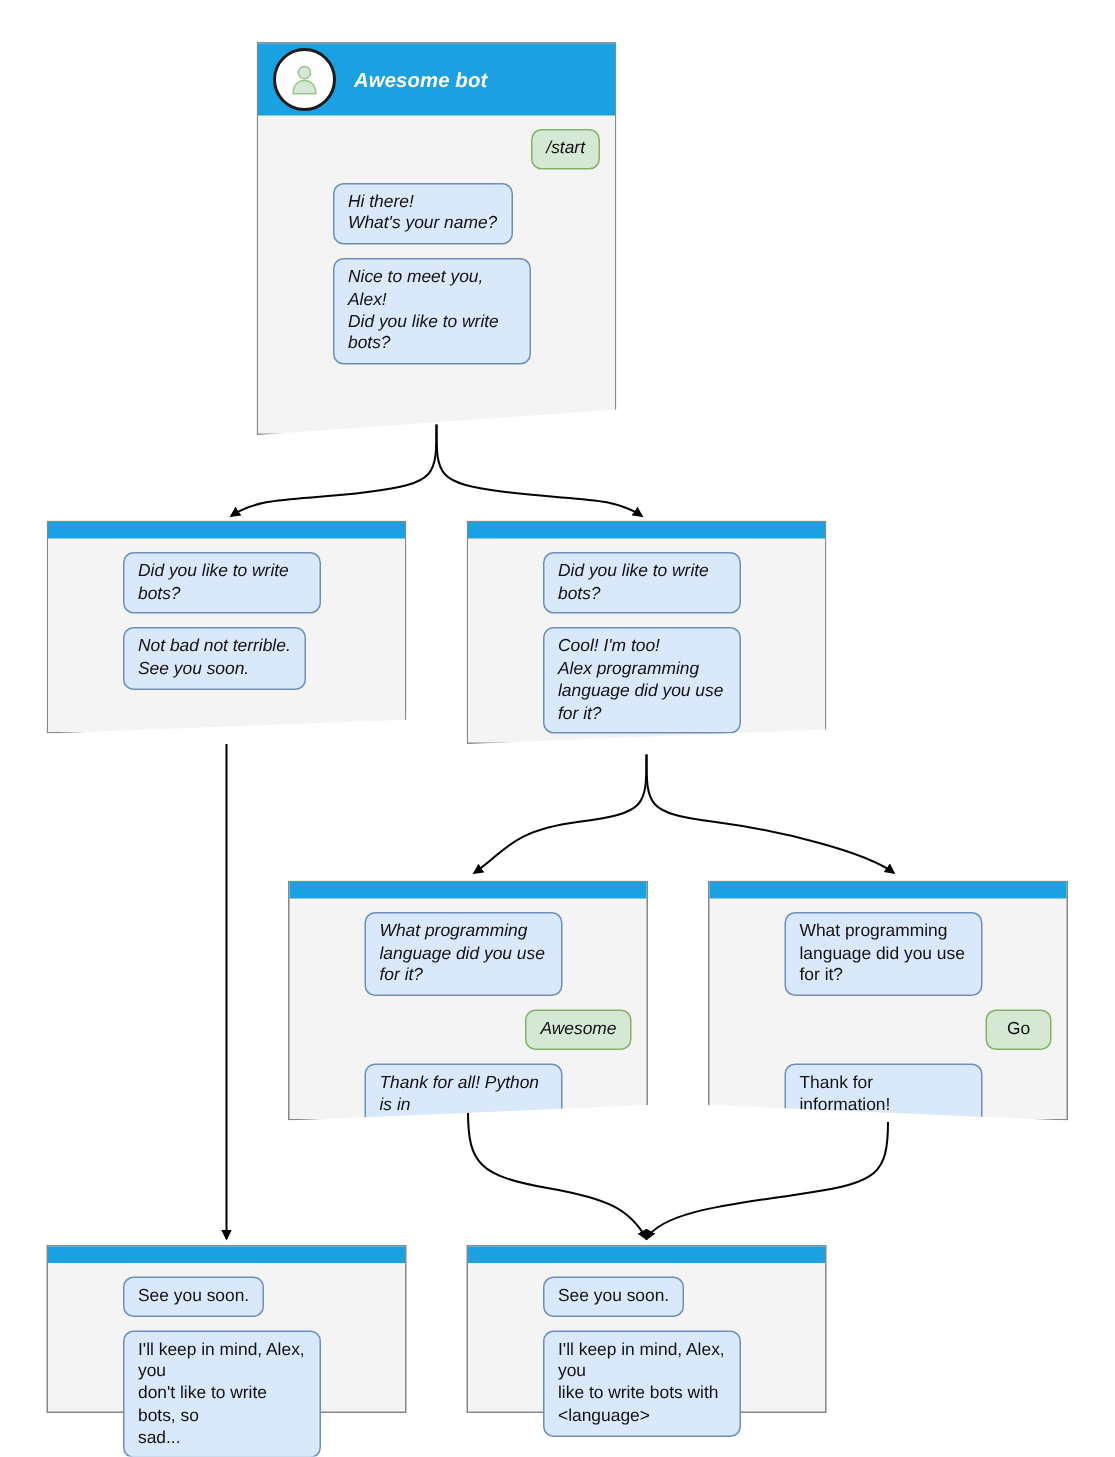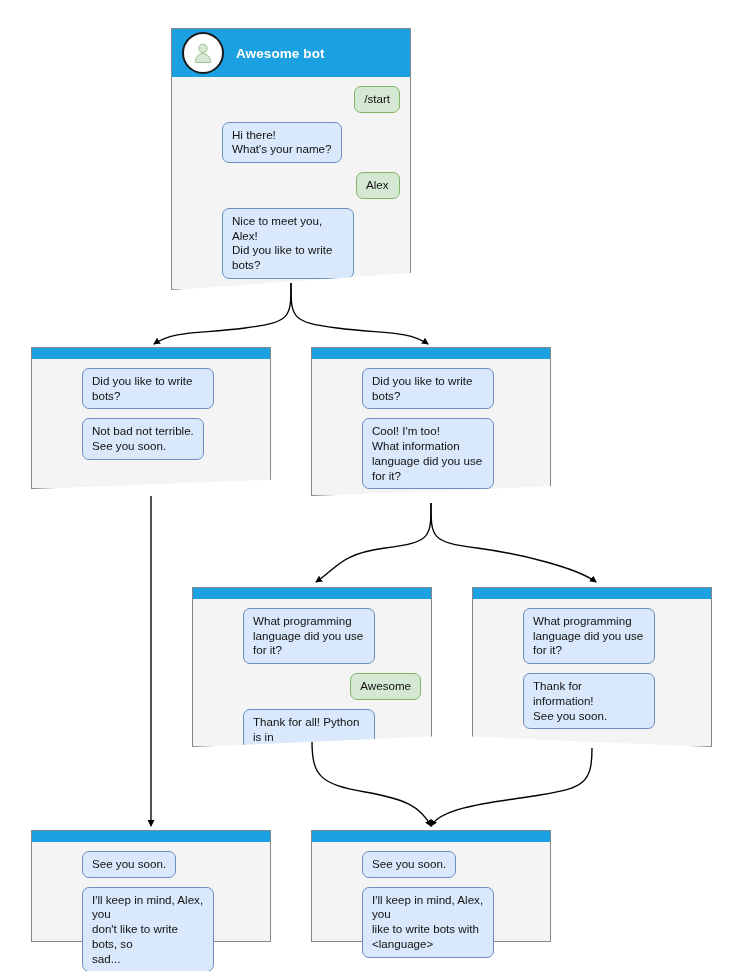--- a/index.html
+++ b/index.html
@@ -45,20 +45,21 @@
     position: relative;
     width: 100%;
     height: 100%;
     background: #f4f4f4;
     border: 1px solid #888888;
     box-sizing: border-box;
   }
   
   .node.skew-right .node-shell {
     clip-path: polygon(0 0, 100% 0, 100% 93.5%, 0 100%);
+    font-style: italic;
   }
   .node.skew-left .node-shell {
     clip-path: polygon(0 0, 100% 0, 100% 100%, 0 93.5%);
   }
 
   
   .node-header {
     position: relative;
     background: #1ba1e2;
     box-sizing: border-box;
@@ -120,21 +121,21 @@
     box-sizing: border-box;
     max-width: 74%;
   }
   .bubble.bot {
     background: #dae8fc;
     border: 1px solid #6c8ebf;
   }
   .bubble.user {
     background: #d5e8d4;
     border: 1px solid #82b366;
-    text-align: left;
+    text-align: center;
     min-width: 44px;
   }
 </style>
 </head>
 <body>
 
 <div id="canvas">
 
   <svg id="edges" viewBox="0 0 743 971" width="743" height="971" xmlns="http://www.w3.org/2000/svg">
     <defs>
@@ -170,23 +171,20 @@
         <span class="node-title">Awesome bot</span>
       </div>
       <div class="chat">
         <div class="msg-row user">
           <div class="bubble user">/start</div>
         </div>
         <div class="msg-row bot">
           <div class="bubble bot">Hi there!
 What's your name?</div>
         </div>
-        <div class="msg-row user">
-          <div class="bubble user">Alex</div>
-        </div>
         <div class="msg-row bot">
           <div class="bubble bot">Nice to meet you, Alex!
 Did you like to write bots?</div>
         </div>
       </div>
     </div>
   </div>
 
   <div class="node compact skew-right" style="left:31px; top:347px; width:240px; height:142px;">
     <div class="node-shell">
@@ -205,21 +203,21 @@
 
   <div class="node compact skew-right" style="left:311px; top:347px; width:240px; height:149px;">
     <div class="node-shell">
       <div class="node-header"></div>
       <div class="chat">
         <div class="msg-row bot">
           <div class="bubble bot">Did you like to write bots?</div>
         </div>
         <div class="msg-row bot">
           <div class="bubble bot">Cool! I'm too!
-What information
+Alex programming
 language did you use for it?</div>
         </div>
       </div>
     </div>
   </div>
 
   <div class="node compact skew-right" style="left:192px; top:587px; width:240px; height:160px;">
     <div class="node-shell">
       <div class="node-header"></div>
       <div class="chat">
@@ -240,20 +238,23 @@
   </div>
 
   <div class="node compact skew-left" style="left:472px; top:587px; width:240px; height:160px;">
     <div class="node-shell">
       <div class="node-header"></div>
       <div class="chat">
         <div class="msg-row bot">
           <div class="bubble bot">What programming
 language did you use for it?</div>
         </div>
+        <div class="msg-row user">
+          <div class="bubble user">Go</div>
+        </div>
         <div class="msg-row bot">
           <div class="bubble bot">Thank for information!
 See you soon.</div>
         </div>
       </div>
     </div>
   </div>
 
   <div class="node compact" style="left:31px; top:830px; width:240px; height:112px;">
     <div class="node-shell">

